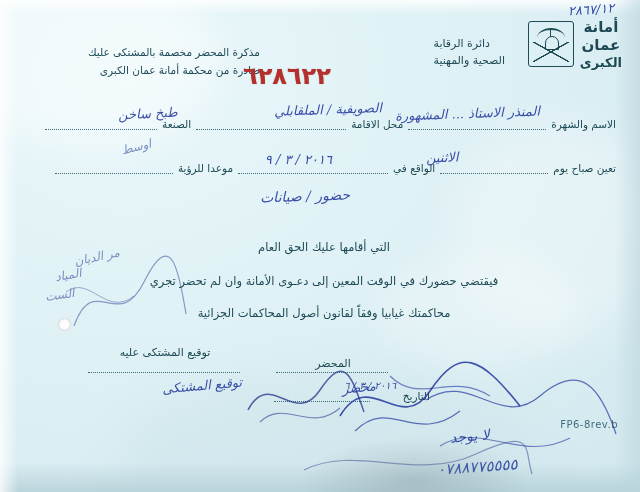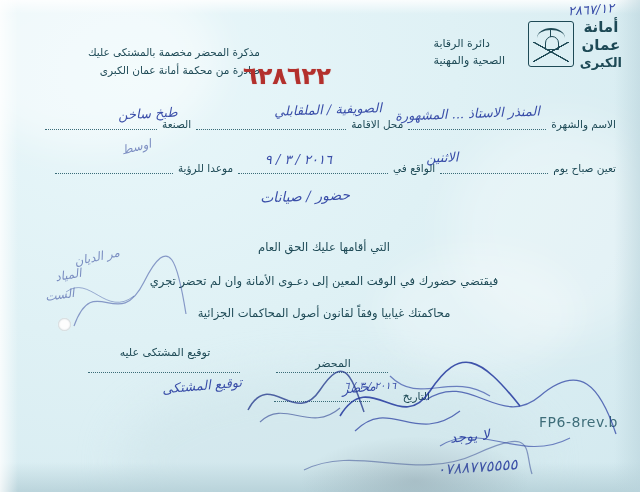--- a/index.html
+++ b/index.html
@@ -187,21 +187,21 @@
   .sig-dots {
     position: absolute;
     border-bottom: 1px dotted #3a6c78;
     height: 0;
   }
 
   #formcode {
     position: absolute;
     right: 22px;
     bottom: 62px;
-    font-size: 14px;
+    font-size: 10px;
     color: #3e6d79;
     letter-spacing: .5px;
   }
 
   
   .hw {
     position: absolute;
     color: #1b2f96;
     font-family: "DejaVu Serif", serif;
     font-style: italic;

